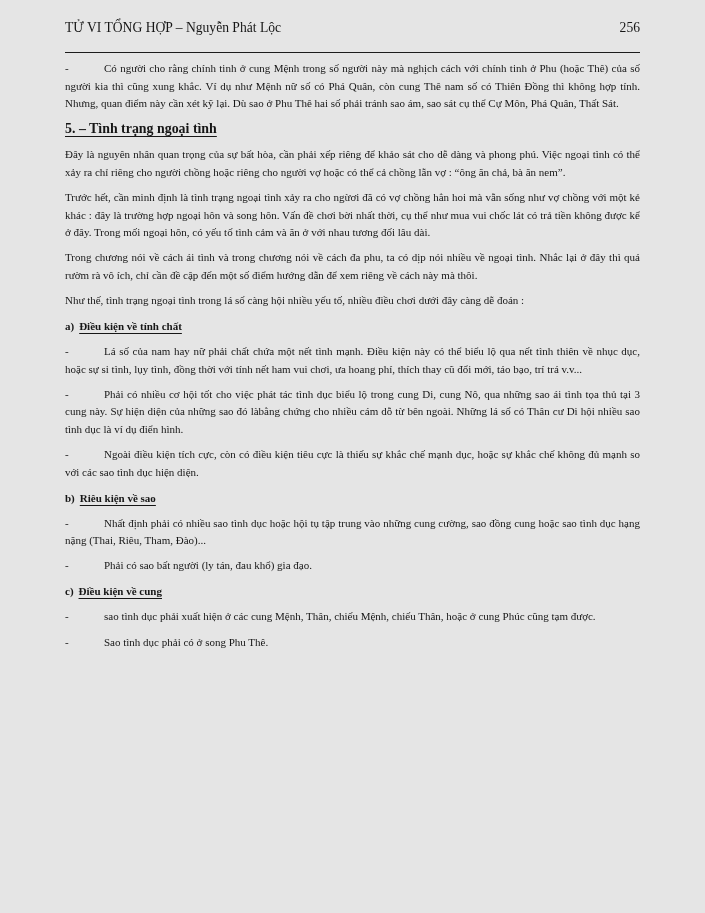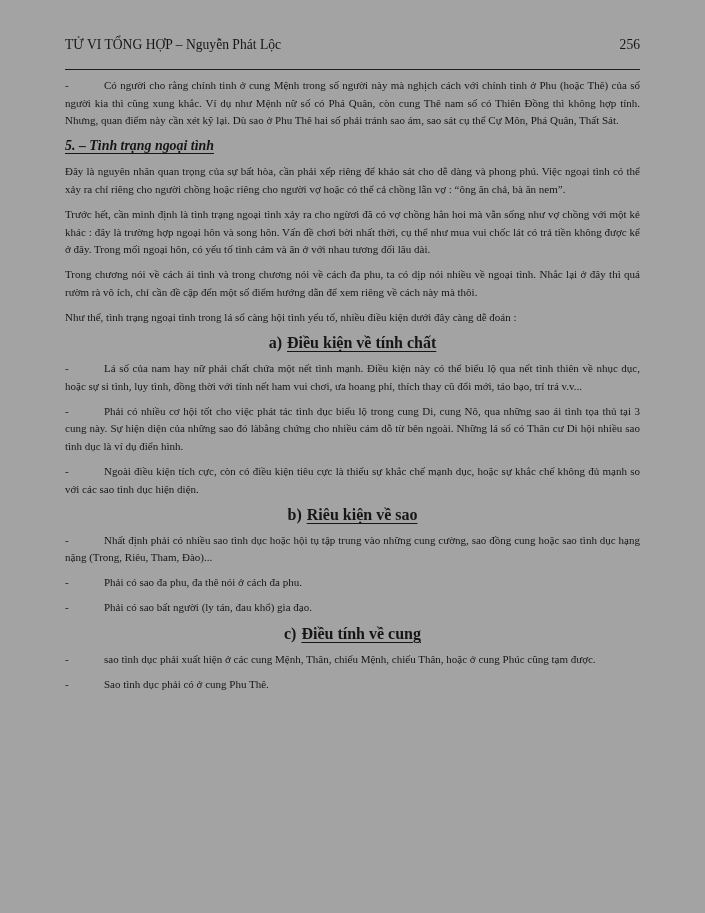--- a/index.html
+++ b/index.html
@@ -4,24 +4,24 @@
 <style>
   html, body {
     margin: 0;
     padding: 0;
     background: #ffffff;
   }
   .page {
     box-sizing: border-box;
     width: 705px;
     height: 913px;
-    background: #a3a3a3;
+    background: #e5e5e5;
     color: #161616;
     font-family: "Liberation Serif", "DejaVu Serif", serif;
-    padding: 37px 65px 0 65px;
+    padding: 20px 65px 0 65px;
     overflow: hidden;
   }
   .page-header {
     display: flex;
     justify-content: space-between;
     align-items: baseline;
     font-size: 13.6px;
     line-height: 16px;
   }
   .header-rule {
@@ -37,28 +37,26 @@
   }
   .dash {
     display: inline-block;
     width: 39px;
   }
   h2.section-heading {
     font-size: 13.9px;
     line-height: 18px;
     font-weight: bold;
     margin: 1px 0 8px 0;
-    font-style: italic;
   }
   h3.sub-heading {
-    font-size: 16px;
+    font-size: 11px;
     line-height: 18px;
     font-weight: bold;
     margin: 1px 0 8px 0;
-    text-align: center;
   }
   .u {
     text-decoration: underline;
     text-decoration-thickness: 1.3px;
     text-underline-offset: 2.5px;
   }
   .prefix {
     margin-right: 5px;
   }
 </style>
@@ -79,39 +77,38 @@
     <p class="para"><span class="dash">-</span><span>Có người cho rằng chính tinh ở cung Mệnh trong số người này mà nghịch cách với chính tinh ở Phu (hoặc Thê) của số người kia thì cũng xung khắc. Ví dụ như Mệnh nữ số có Phá Quân, còn cung Thê nam số có Thiên Đồng thì không hợp tính. Nhưng, quan điểm này cần xét kỹ lại. Dù sao ở Phu Thê hai số phải tránh sao ám, sao sát cụ thể Cự Môn, Phá Quân, Thất Sát.</span></p>
 
     <h2 class="section-heading"><span class="u">5. – Tình trạng ngoại tình</span></h2>
 
     <p class="para"><span>Đây là nguyên nhân quan trọng của sự bất hòa, cần phải xếp riêng để khảo sát cho dễ dàng và phong phú. Việc ngoại tình có thể xảy ra chỉ riêng cho người chồng hoặc riêng cho người vợ hoặc có thể cả chồng lẫn vợ : “ông ăn chả, bà ăn nem”.</span></p>
 
     <p class="para"><span>Trước hết, cần minh định là tình trạng ngoại tình xảy ra cho ngừơi đã có vợ chồng hẳn hoi mà vẫn sống như vợ chồng với một kẻ khác : đây là trường hợp ngoại hôn và song hôn. Vấn đề chơi bời nhất thời, cụ thể như mua vui chốc lát có trả tiền không được kể ở đây. Trong mối ngoại hôn, có yếu tố tình cảm và ăn ở với nhau tương đối lâu dài.</span></p>
 
     <p class="para"><span>Trong chương nói về cách ái tình và trong chương nói về cách đa phu, ta có dịp nói nhiều về ngoại tình. Nhắc lại ở đây thì quá rườm rà vô ích, chỉ cần đề cập đến một số điểm hướng dẫn để xem riêng về cách này mà thôi.</span></p>
 
-    <p class="para"><span>Như thế, tình trạng ngoại tình trong lá số càng hội tình yếu tố, nhiều điều kiện dưới đây càng dễ đoán :</span></p>
+    <p class="para"><span>Như thế, tình trạng ngoại tình trong lá số càng hội nhiều yếu tố, nhiều điều chơi dưới đây càng dễ đoán :</span></p>
 
     <h3 class="sub-heading"><span class="prefix">a)</span><span class="u">Điều kiện về tính chất</span></h3>
 
     <p class="para"><span class="dash">-</span><span>Lá số của nam hay nữ phải chất chứa một nết tình mạnh. Điều kiện này có thể biểu lộ qua nết tình thiên về nhục dục, hoặc sự si tình, lụy tình, đồng thời với tính nết ham vui chơi, ưa hoang phí, thích thay cũ đổi mới, táo bạo, trí trá v.v...</span></p>
 
     <p class="para"><span class="dash">-</span><span>Phải có nhiều cơ hội tốt cho việc phát tác tình dục biểu lộ trong cung Di, cung Nô, qua những sao ái tình tọa thủ tại 3 cung này. Sự hiện diện của những sao đó làbằng chứng cho nhiều cám dỗ từ bên ngoài. Những lá số có Thân cư Di hội nhiều sao tình dục là ví dụ điển hình.</span></p>
 
     <p class="para"><span class="dash">-</span><span>Ngoài điều kiện tích cực, còn có điều kiện tiêu cực là thiếu sự khắc chế mạnh dục, hoặc sự khắc chế không đủ mạnh so với các sao tình dục hiện diện.</span></p>
 
     <h3 class="sub-heading"><span class="prefix">b)</span><span class="u">Riêu kiện về sao</span></h3>
 
-    <p class="para"><span class="dash">-</span><span>Nhất định phải có nhiều sao tình dục hoặc hội tụ tập trung vào những cung cường, sao đồng cung hoặc sao tình dục hạng nặng (Trong, Riêu, Tham, Đào)...</span></p>
+    <p class="para"><span class="dash">-</span><span>Nhất định phải có nhiều sao tình dục hoặc hội tụ tập trung vào những cung cường, sao đồng cung hoặc sao tình dục hạng nặng (Thai, Riêu, Tham, Đào)...</span></p>
 
-    <p class="para"><span class="dash">-</span><span>Phải có sao đa phu, đa thê nói ở cách đa phu.</span></p>
 
 
     <p class="para"><span class="dash">-</span><span>Phải có sao bất người (ly tán, đau khổ) gia đạo.</span></p>
 
-    <h3 class="sub-heading"><span class="prefix">c)</span><span class="u">Điều tính về cung</span></h3>
+    <h3 class="sub-heading"><span class="prefix">c)</span><span class="u">Điều kiện về cung</span></h3>
 
     <p class="para"><span class="dash">-</span><span>sao tình dục phải xuất hiện ở các cung Mệnh, Thân, chiếu Mệnh, chiếu Thân, hoặc ở cung Phúc cũng tạm được.</span></p>
 
-    <p class="para"><span class="dash">-</span><span>Sao tình dục phải có ở cung Phu Thê.</span></p>
+    <p class="para"><span class="dash">-</span><span>Sao tình dục phải có ở song Phu Thê.</span></p>
 
   </main>
 </div>
 
 </body></html>

